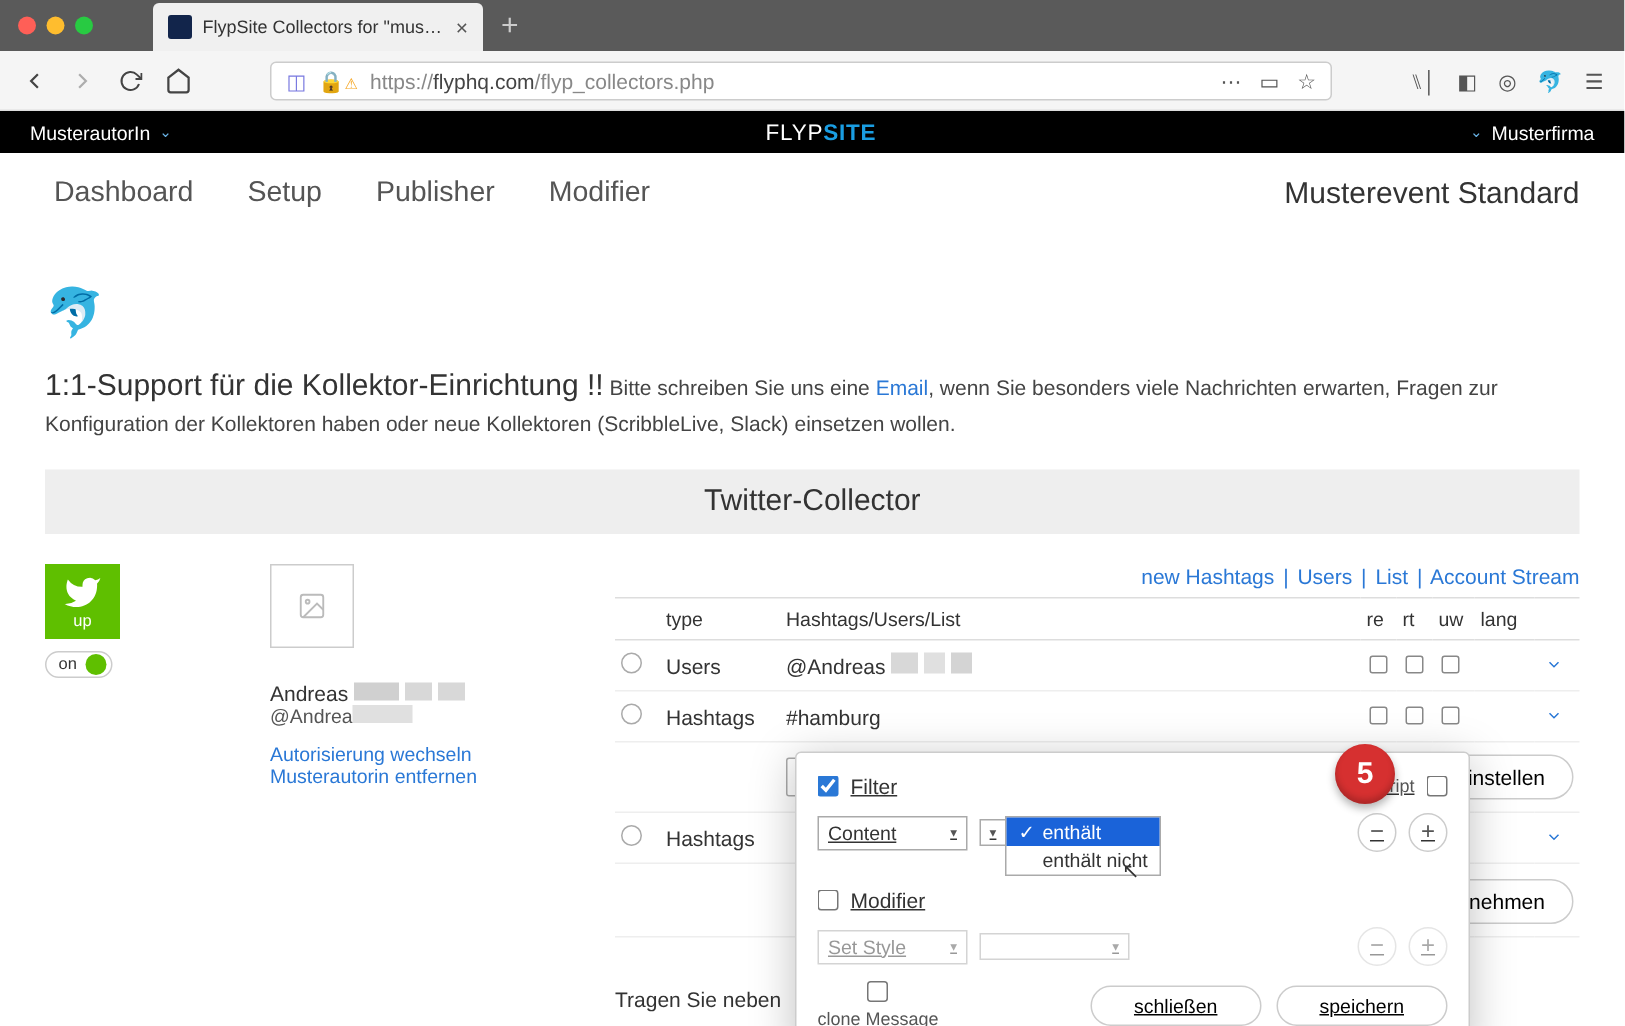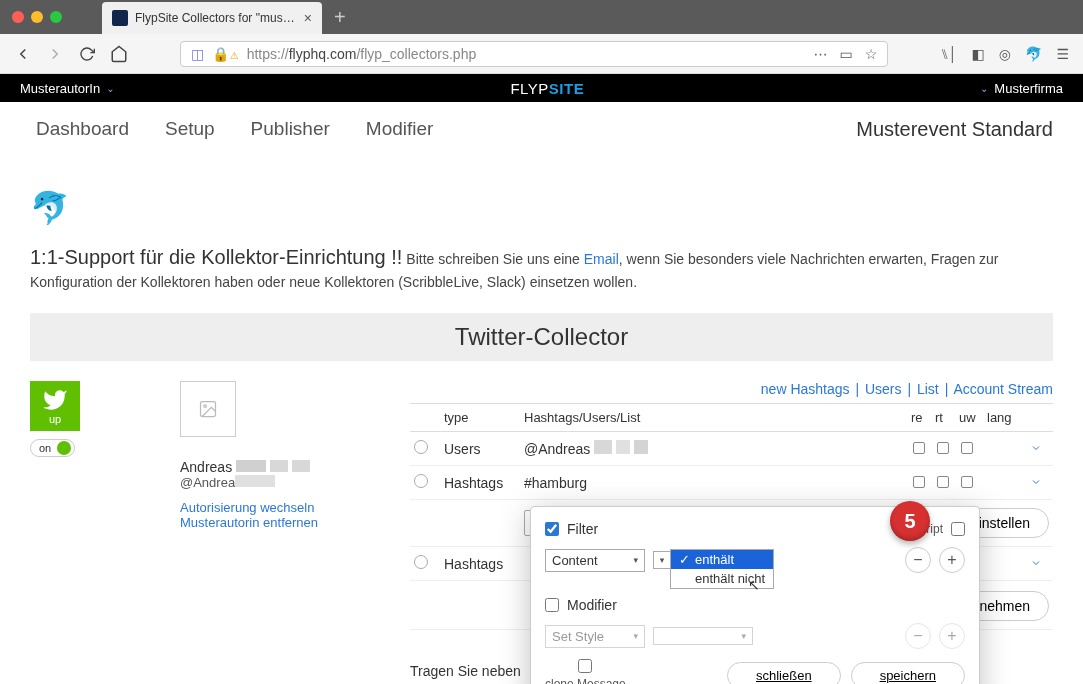--- a/index.html
+++ b/index.html
@@ -41,21 +41,21 @@
 .main-nav .spacer { flex: 1; }
 .event-name { font-size: 20px; color: #333; padding-right: 10px; }
 
 
 .content { padding: 20px 30px; }
 .support-banner { display: flex; align-items: flex-start; gap: 10px; margin-top: 16px; margin-bottom: 20px; line-height:1.5; flex-wrap:wrap; }
 .dolphin-big { font-size: 32px; }
 .support-banner .subtext { font-size: 14px; color: #444; }
 .link { color: #2a78d6; text-decoration: none; }
 
-.collector-title { background: #eee; text-align: center; padding: 10px; font-size: 24px; margin-bottom: 4px; }
+.collector-title { background: #eee; text-align: center; padding: 10px; font-size: 20px; margin-bottom: 4px; }
 
 .collector-body { display: flex; gap: 30px; margin-top: 20px; }
 .left-col { width: 120px; }
 .twitter-btn { background: #5fbf00; color: #fff; width: 50px; height: 50px; display: flex; flex-direction: column; align-items: center; justify-content: center; font-size: 11px; }
 .twitter-btn svg { fill:#fff; width: 26px; height: 26px; }
 .toggle { margin-top: 8px; display: inline-flex; align-items: center; gap: 6px; border: 1px solid #ccc; border-radius: 12px; padding: 1px 3px 1px 8px; font-size: 11px; }
 .toggle .dot { width: 14px; height: 14px; border-radius: 50%; background: #5fbf00; }
 
 .profile-col { width: 200px; font-size: 13px; }
 .profile-img { width: 56px; height: 56px; border: 1px solid #ccc; display: flex; align-items: center; justify-content: center; color: #aaa; font-size: 10px; margin-bottom: 22px; }
@@ -80,21 +80,21 @@
 .autoforward-row td { padding: 8px 4px; }
 .select-box { border: 1px solid #aaa; padding: 4px 8px; background: #fff; display: flex; align-items: center; justify-content: space-between; border-radius:2px;}
 .select-caret { background: #eee; border-left: 1px solid #aaa; padding: 0 4px; font-size:10px; }
 .filter-btn { border: 1px solid #ccc; border-radius: 18px; padding: 6px 18px; background: #fff; font-size: 14px; }
 
 
 .help-text { margin-top: 30px; font-size: 14px; line-height: 1.7; color: #333; }
 
 
 .modal { position: absolute; top: 125px; left: 120px; width: 450px; background: #fff; border: 1px solid #ccc; border-radius: 4px; box-shadow: 0 6px 30px rgba(0,0,0,0.25); padding: 14px; z-index: 10; }
-.modal-row { display: flex; align-items: center; gap: 8px; margin-bottom: 10px; }
+.modal-row { display: flex; align-items: center; gap: 8px; margin-bottom: 10px; text-decoration: underline; }
 .modal label { font-size: 14px; }
 .cb { width: 14px; height: 14px; }
 .cb-checked { accent-color: #2a78d6; }
 .small-select { border: 1px solid #aaa; padding: 3px 6px; background: #fff; font-size: 13px; display:flex; align-items:center; gap:4px;}
 .small-select .caret { font-size: 9px; color:#555;}
 .round-btn { width: 26px; height: 26px; border: 1px solid #ccc; border-radius: 50%; background: #fff; display: flex; align-items: center; justify-content: center; font-size: 16px; color:#555;}
 .pill-btn { border: 1px solid #ccc; border-radius: 18px; padding: 5px 28px; background: #fff; font-size: 13px; text-decoration: underline; }
 .script-label { margin-left:auto; font-size:12px; color:#555;}
 .modal-footer { display:flex; justify-content: space-between; align-items:center; margin-top: 8px;}
 .modal-footer .left { display:flex; align-items:center; gap:4px; font-size:12px; color:#555;flex-direction:column;}

